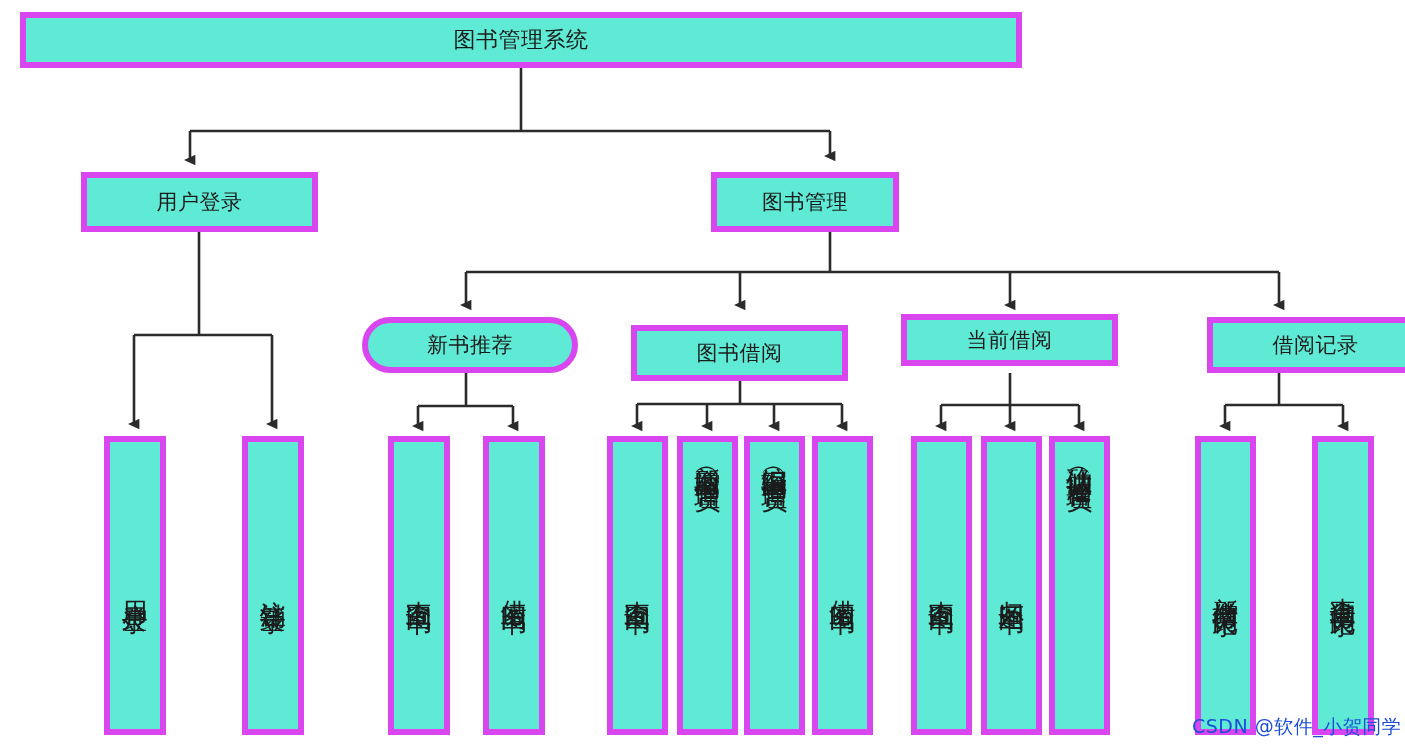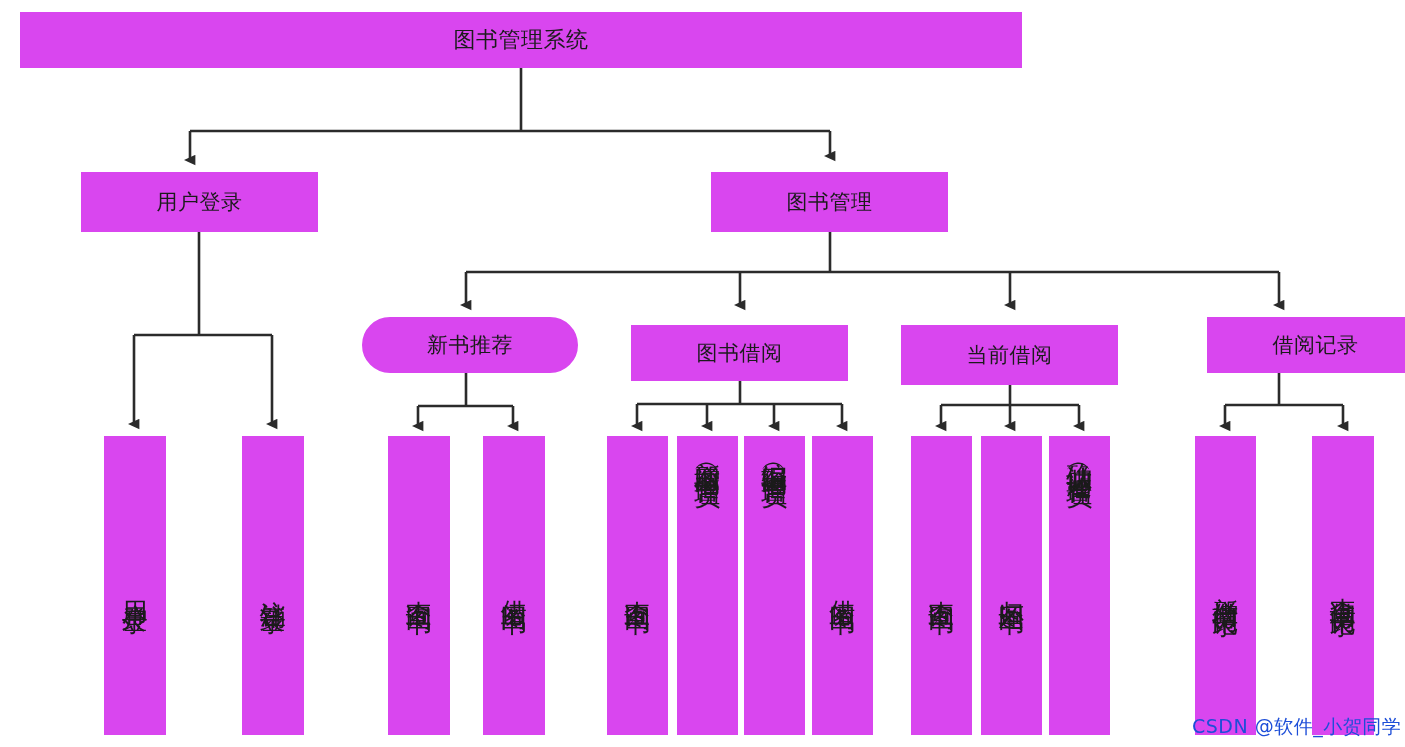--- a/index.html
+++ b/index.html
@@ -10,22 +10,22 @@
   #canvas{
     position:relative;
     width:1405px;
     height:747px;
     background:#ffffff;
     overflow:hidden;
   }
   .node{
     position:absolute;
     box-sizing:border-box;
-    border:2px solid #d946ef;
-    background:#d946ef;
+    border:6px solid #d946ef;
+    background:#5eead4;
     display:flex;
     align-items:center;
     justify-content:center;
     color:#1b1b1b;
   }
   .node .label{
     display:block;
     text-align:center;
     line-height:1.06;
     letter-spacing:0.5px;
@@ -124,31 +124,31 @@
     </g>
   </svg>
 
   <div class="node horiz root" style="left:20px;top:12px;width:1002px;height:56px;">
     <span class="label">图书管理系统</span>
   </div>
 
   <div class="node horiz" style="left:81px;top:172px;width:237px;height:60px;">
     <span class="label">用户登录</span>
   </div>
-  <div class="node horiz" style="left:711px;top:172px;width:237px;height:60px;">
+  <div class="node horiz" style="left:711px;top:172px;width:188px;height:60px;">
     <span class="label">图书管理</span>
   </div>
 
   <div class="node horiz" style="left:362px;top:317px;width:216px;height:56px;border-radius:28px;">
     <span class="label">新书推荐</span>
   </div>
   <div class="node horiz" style="left:631px;top:317px;width:217px;height:56px;margin-top:8px;">
     <span class="label">图书借阅</span>
   </div>
-  <div class="node horiz" style="left:901px;top:325px;width:217px;height:60px;">
+  <div class="node horiz" style="left:901px;top:314px;width:217px;height:52px;">
     <span class="label">当前借阅</span>
   </div>
   <div class="node horiz" style="left:1171px;top:317px;width:217px;height:56px;margin-left:36px;">
     <span class="label">借阅记录</span>
   </div>
 
   <div class="node vert mid" style="left:104px;top:436px;width:62px;height:299px;">
     <span class="label">用户登录</span>
   </div>
   <div class="node vert mid" style="left:242px;top:436px;width:62px;height:299px;">

